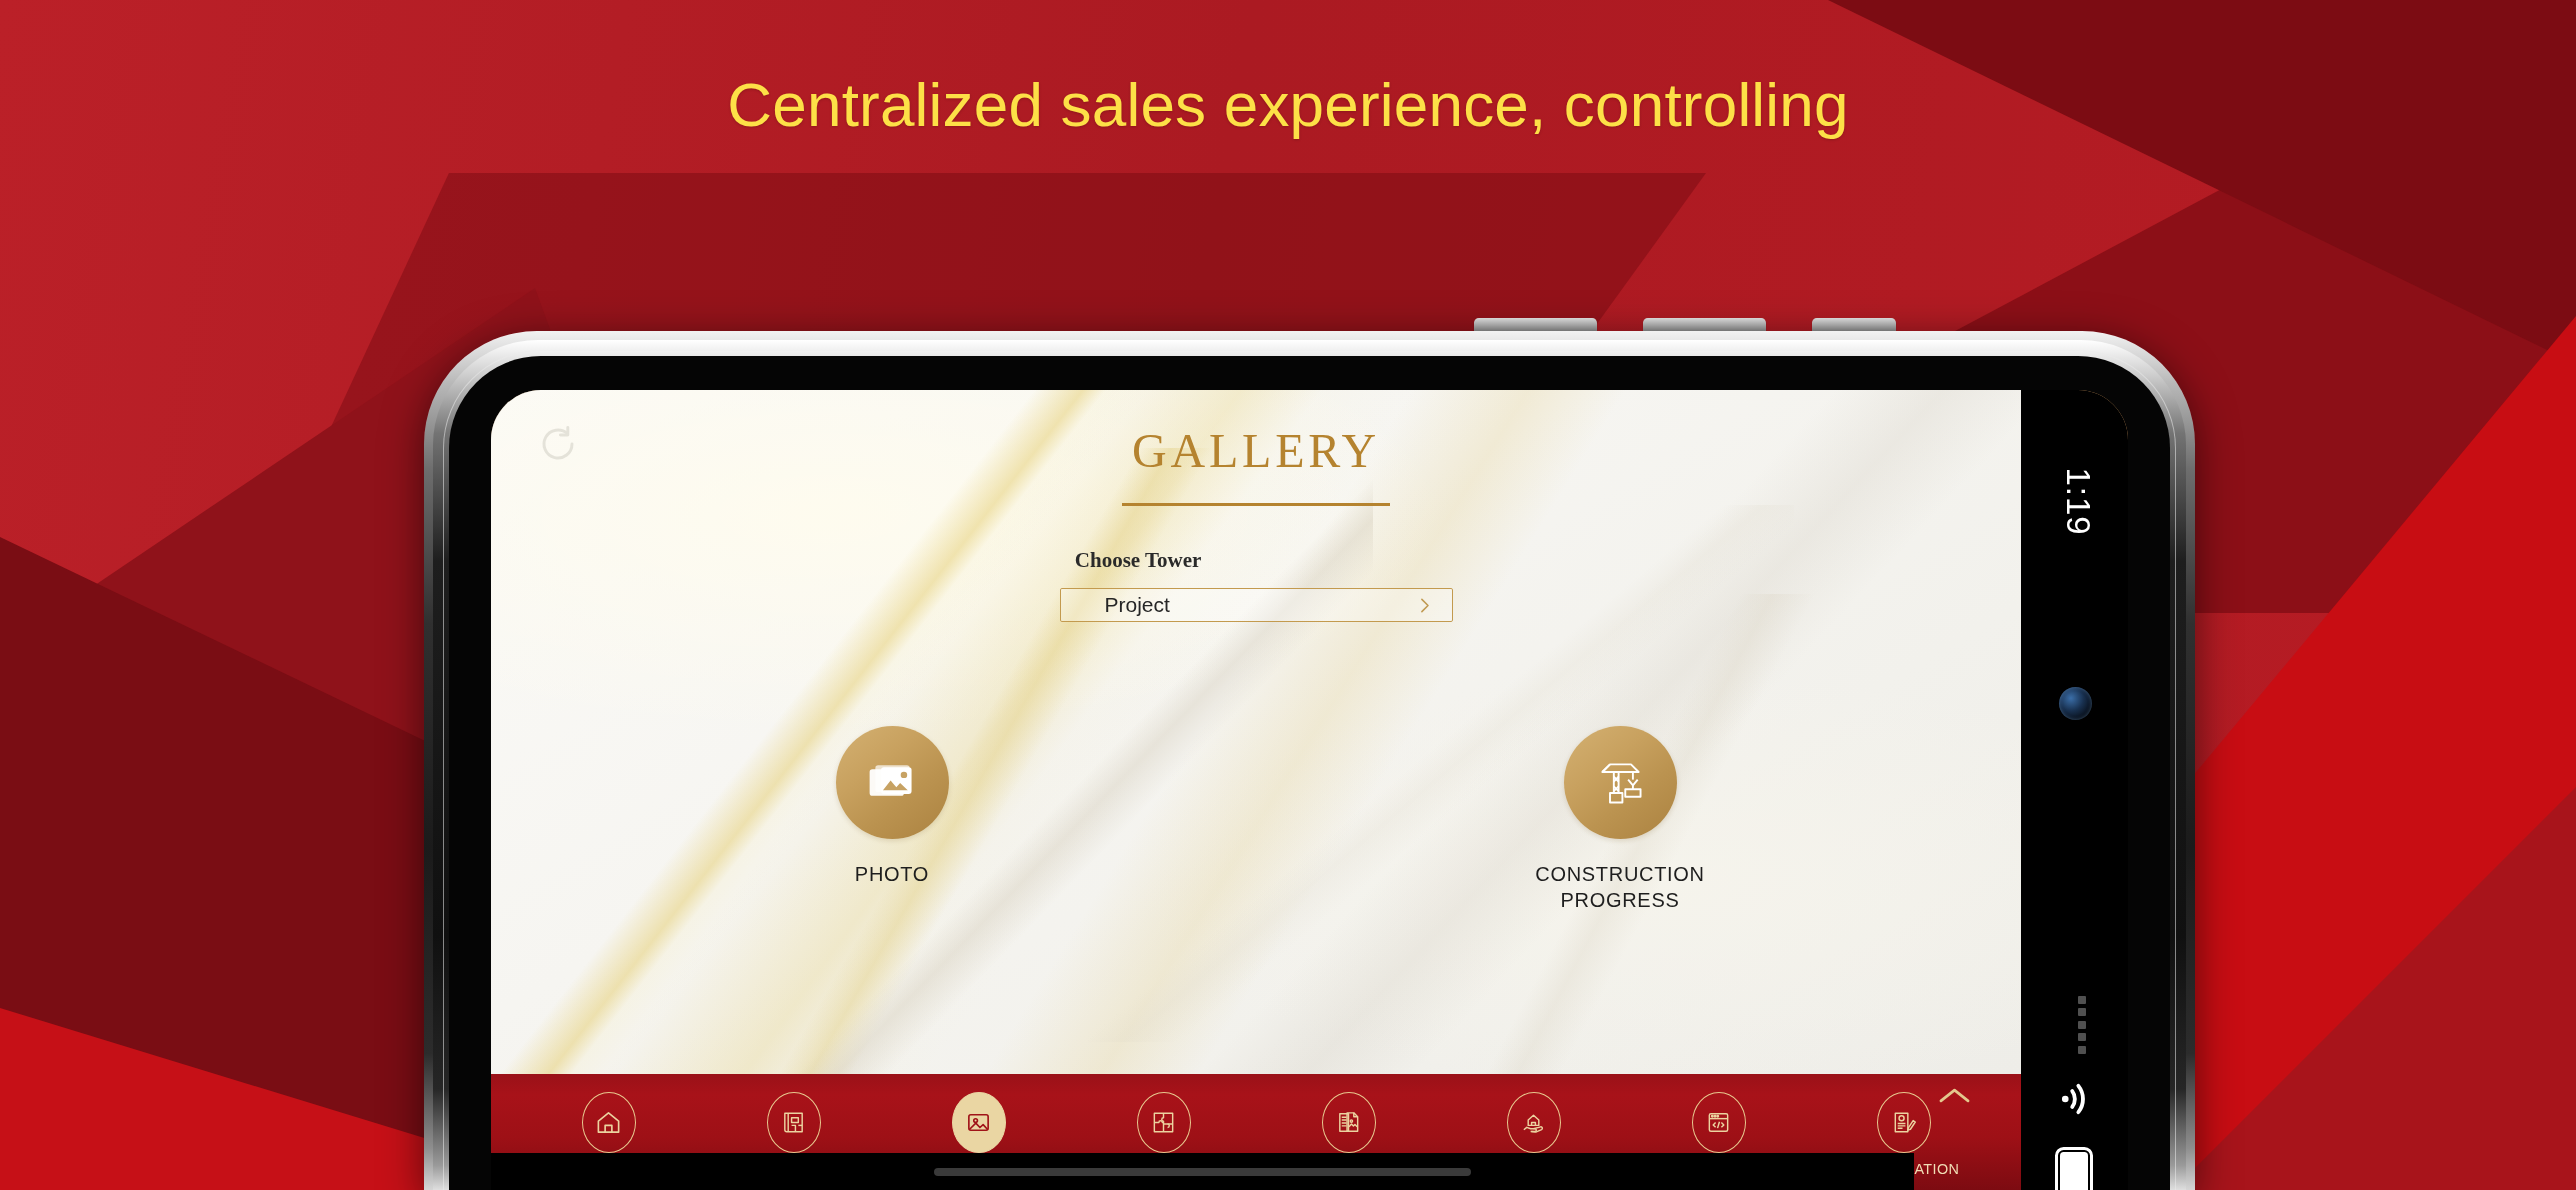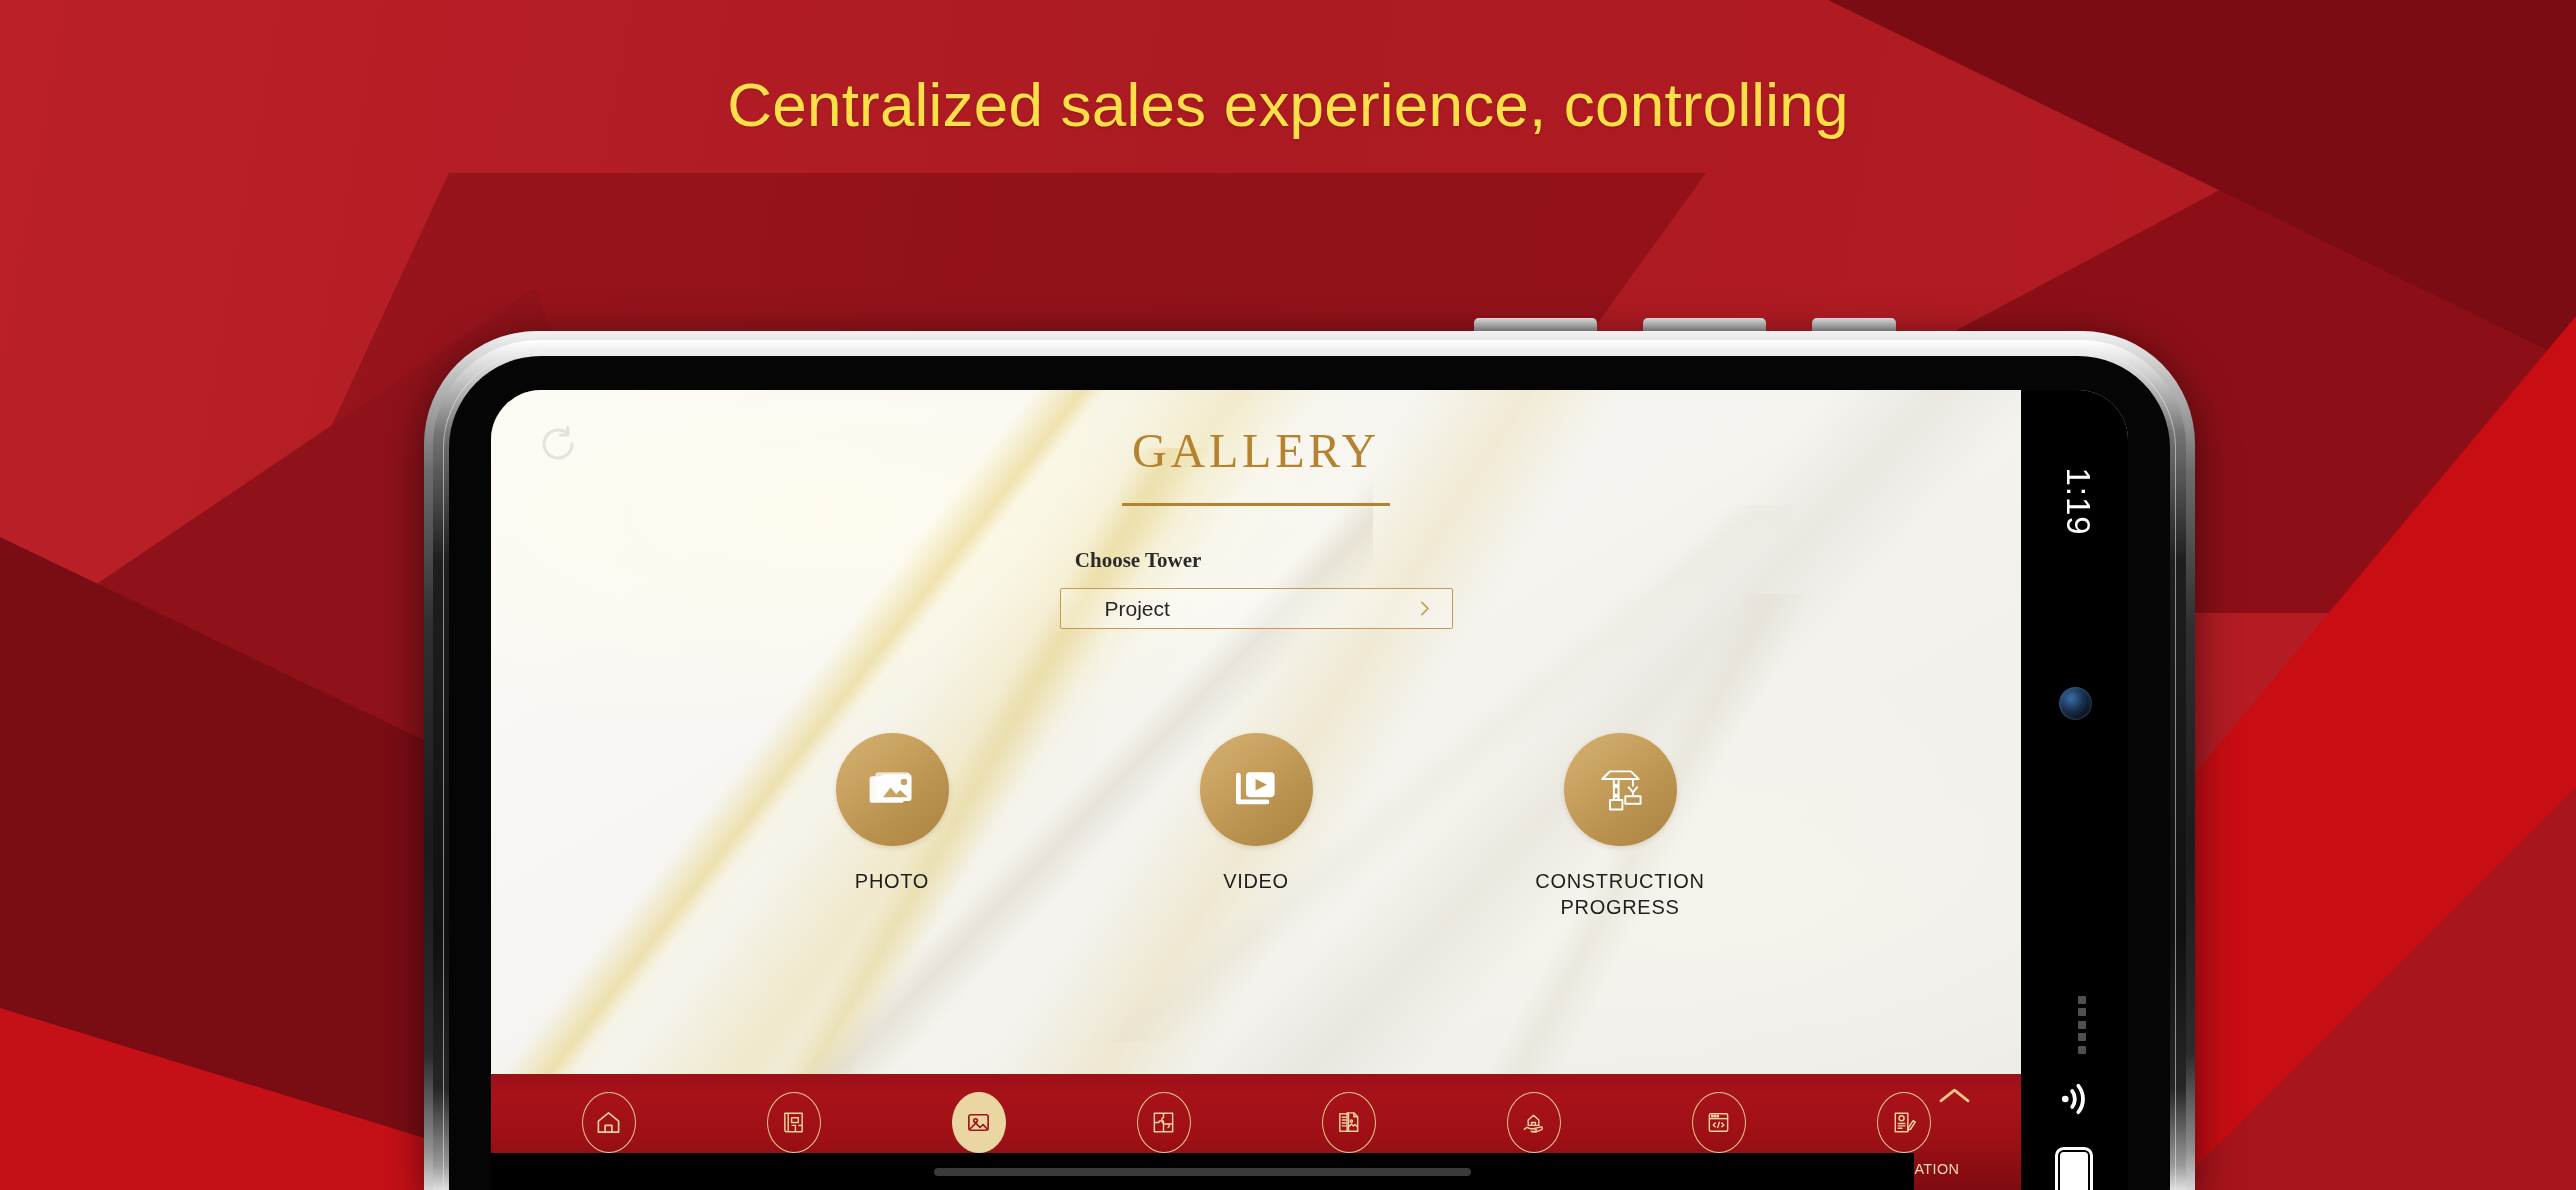--- a/index.html
+++ b/index.html
@@ -201,21 +201,21 @@
   #tower-block {
     position:relative; z-index:2;
     width:393px; margin:42px auto 0;
   }
   #tower-label {
     font-family:"Liberation Serif", serif;
     font-size:21px; color:#2a2a2a; font-weight:700;
     margin-bottom:15.3px; margin-left:15.3px;
   }
   #tower-select {
-    height:41px; border:1.9px solid #c39a4e; border-radius:1.9px;
+    height:34px; border:1.9px solid #c39a4e; border-radius:1.9px;
     background:rgba(255,255,255,.30);
     display:flex; align-items:center; justify-content:space-between;
     padding:0 17px 0 44px;
   }
   #tower-value { font-size:21px; color:#262626; font-family:"Liberation Sans", sans-serif; }
   #tower-chevron { width:21px; height:21px; }
 
   
   #tiles {
     position:relative; z-index:2;
@@ -341,30 +341,20 @@
                   <rect x="8" y="18" width="36" height="28" rx="3" fill="#fff" opacity=".95"></rect>
                   <rect x="14" y="14" width="36" height="28" rx="3" fill="#fff" opacity=".7"></rect>
                   <rect x="20" y="16" width="32" height="28" rx="3" fill="#fff"></rect>
                   <path d="M22 40l8-10 6 7 4-4.5 8 7.5z" fill="#c7a263"></path>
                   <circle cx="44" cy="24" r="3.4" fill="#c7a263"></circle>
                 </svg>
               </div>
               <div class="tile-label">PHOTO</div>
             </div>
 
-            <div class="tile">
-              <div class="tile-circle">
-                <svg width="61" height="61" viewBox="0 0 64 64">
-                  <path d="M13 17v28h30" fill="none" stroke="#fff" stroke-width="5" stroke-linecap="round" stroke-linejoin="round"></path>
-                  <rect x="21" y="14" width="30" height="26" rx="4" fill="#fff"></rect>
-                  <path d="M31 21l12 6-12 6z" fill="#c19756"></path>
-                </svg>
-              </div>
-              <div class="tile-label">VIDEO</div>
-            </div>
 
             <div class="tile">
               <div class="tile-circle">
                 <svg width="63" height="63" viewBox="0 0 66 66" fill="none" stroke="#fff" stroke-width="2" stroke-linejoin="round">
                   <path d="M14 22h38l-8-8H22z"></path>
                   <path d="M22 14L14 22"></path>
                   <path d="M46 22v8"></path>
                   <path d="M26 22v22"></path>
                   <path d="M31 22v22"></path>
                   <path d="M26 27l5 5M31 27l-5 5M26 37l5 5M31 37l-5 5"></path>

